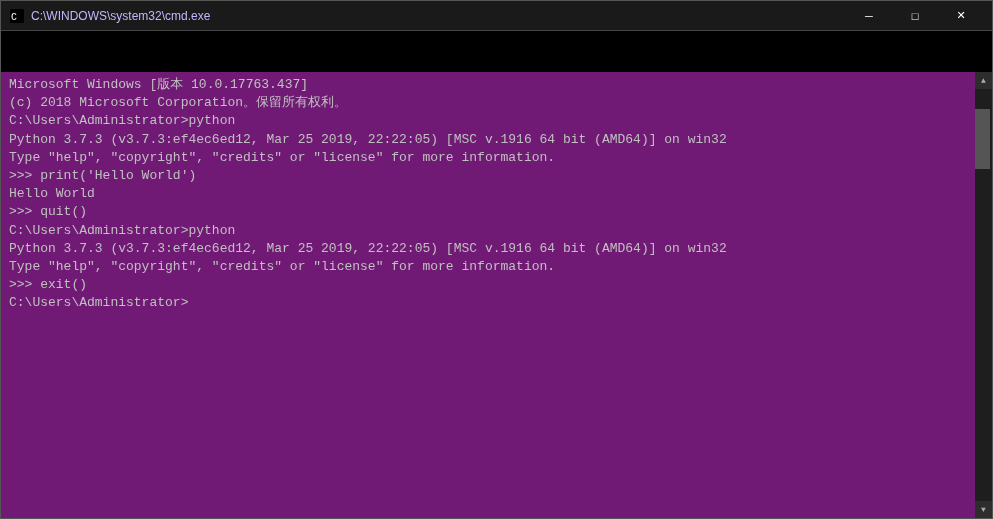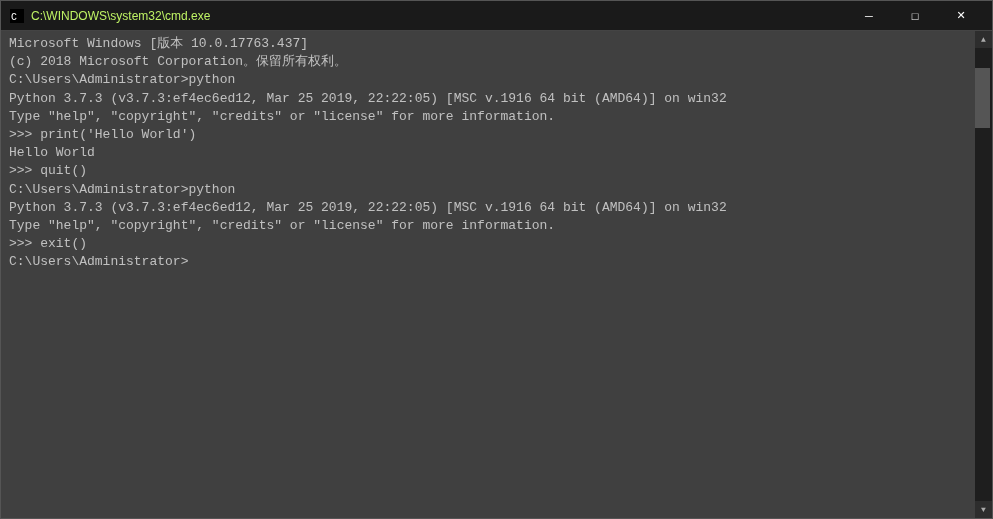--- a/index.html
+++ b/index.html
@@ -43,21 +43,21 @@
       align-items: center;
       justify-content: center;
     }
 
     .titlebar-icon svg {
       width: 14px;
       height: 14px;
     }
 
     .titlebar-text {
-      color: #bef264;
+      color: #c4b5fd;
       font-size: 12px;
       font-family: 'Segoe UI', sans-serif;
       flex: 1;
     }
 
     .titlebar-controls {
       display: flex;
       gap: 0;
     }
 
@@ -67,24 +67,25 @@
       display: flex;
       align-items: center;
       justify-content: center;
       cursor: pointer;
       color: #fff;
       font-size: 11px;
       font-family: 'Segoe UI', sans-serif;
     }
 
     .terminal-body {
-      background: #404040;
+      background: #701a75;
       flex: 1;
       display: flex;
       overflow: hidden;
+      margin-top: 41px;
     }
 
     .terminal-content {
       flex: 1;
       padding: 4px 8px;
       color: #c0c0c0;
       white-space: pre;
       overflow-y: auto;
       line-height: 1.4;
     }

